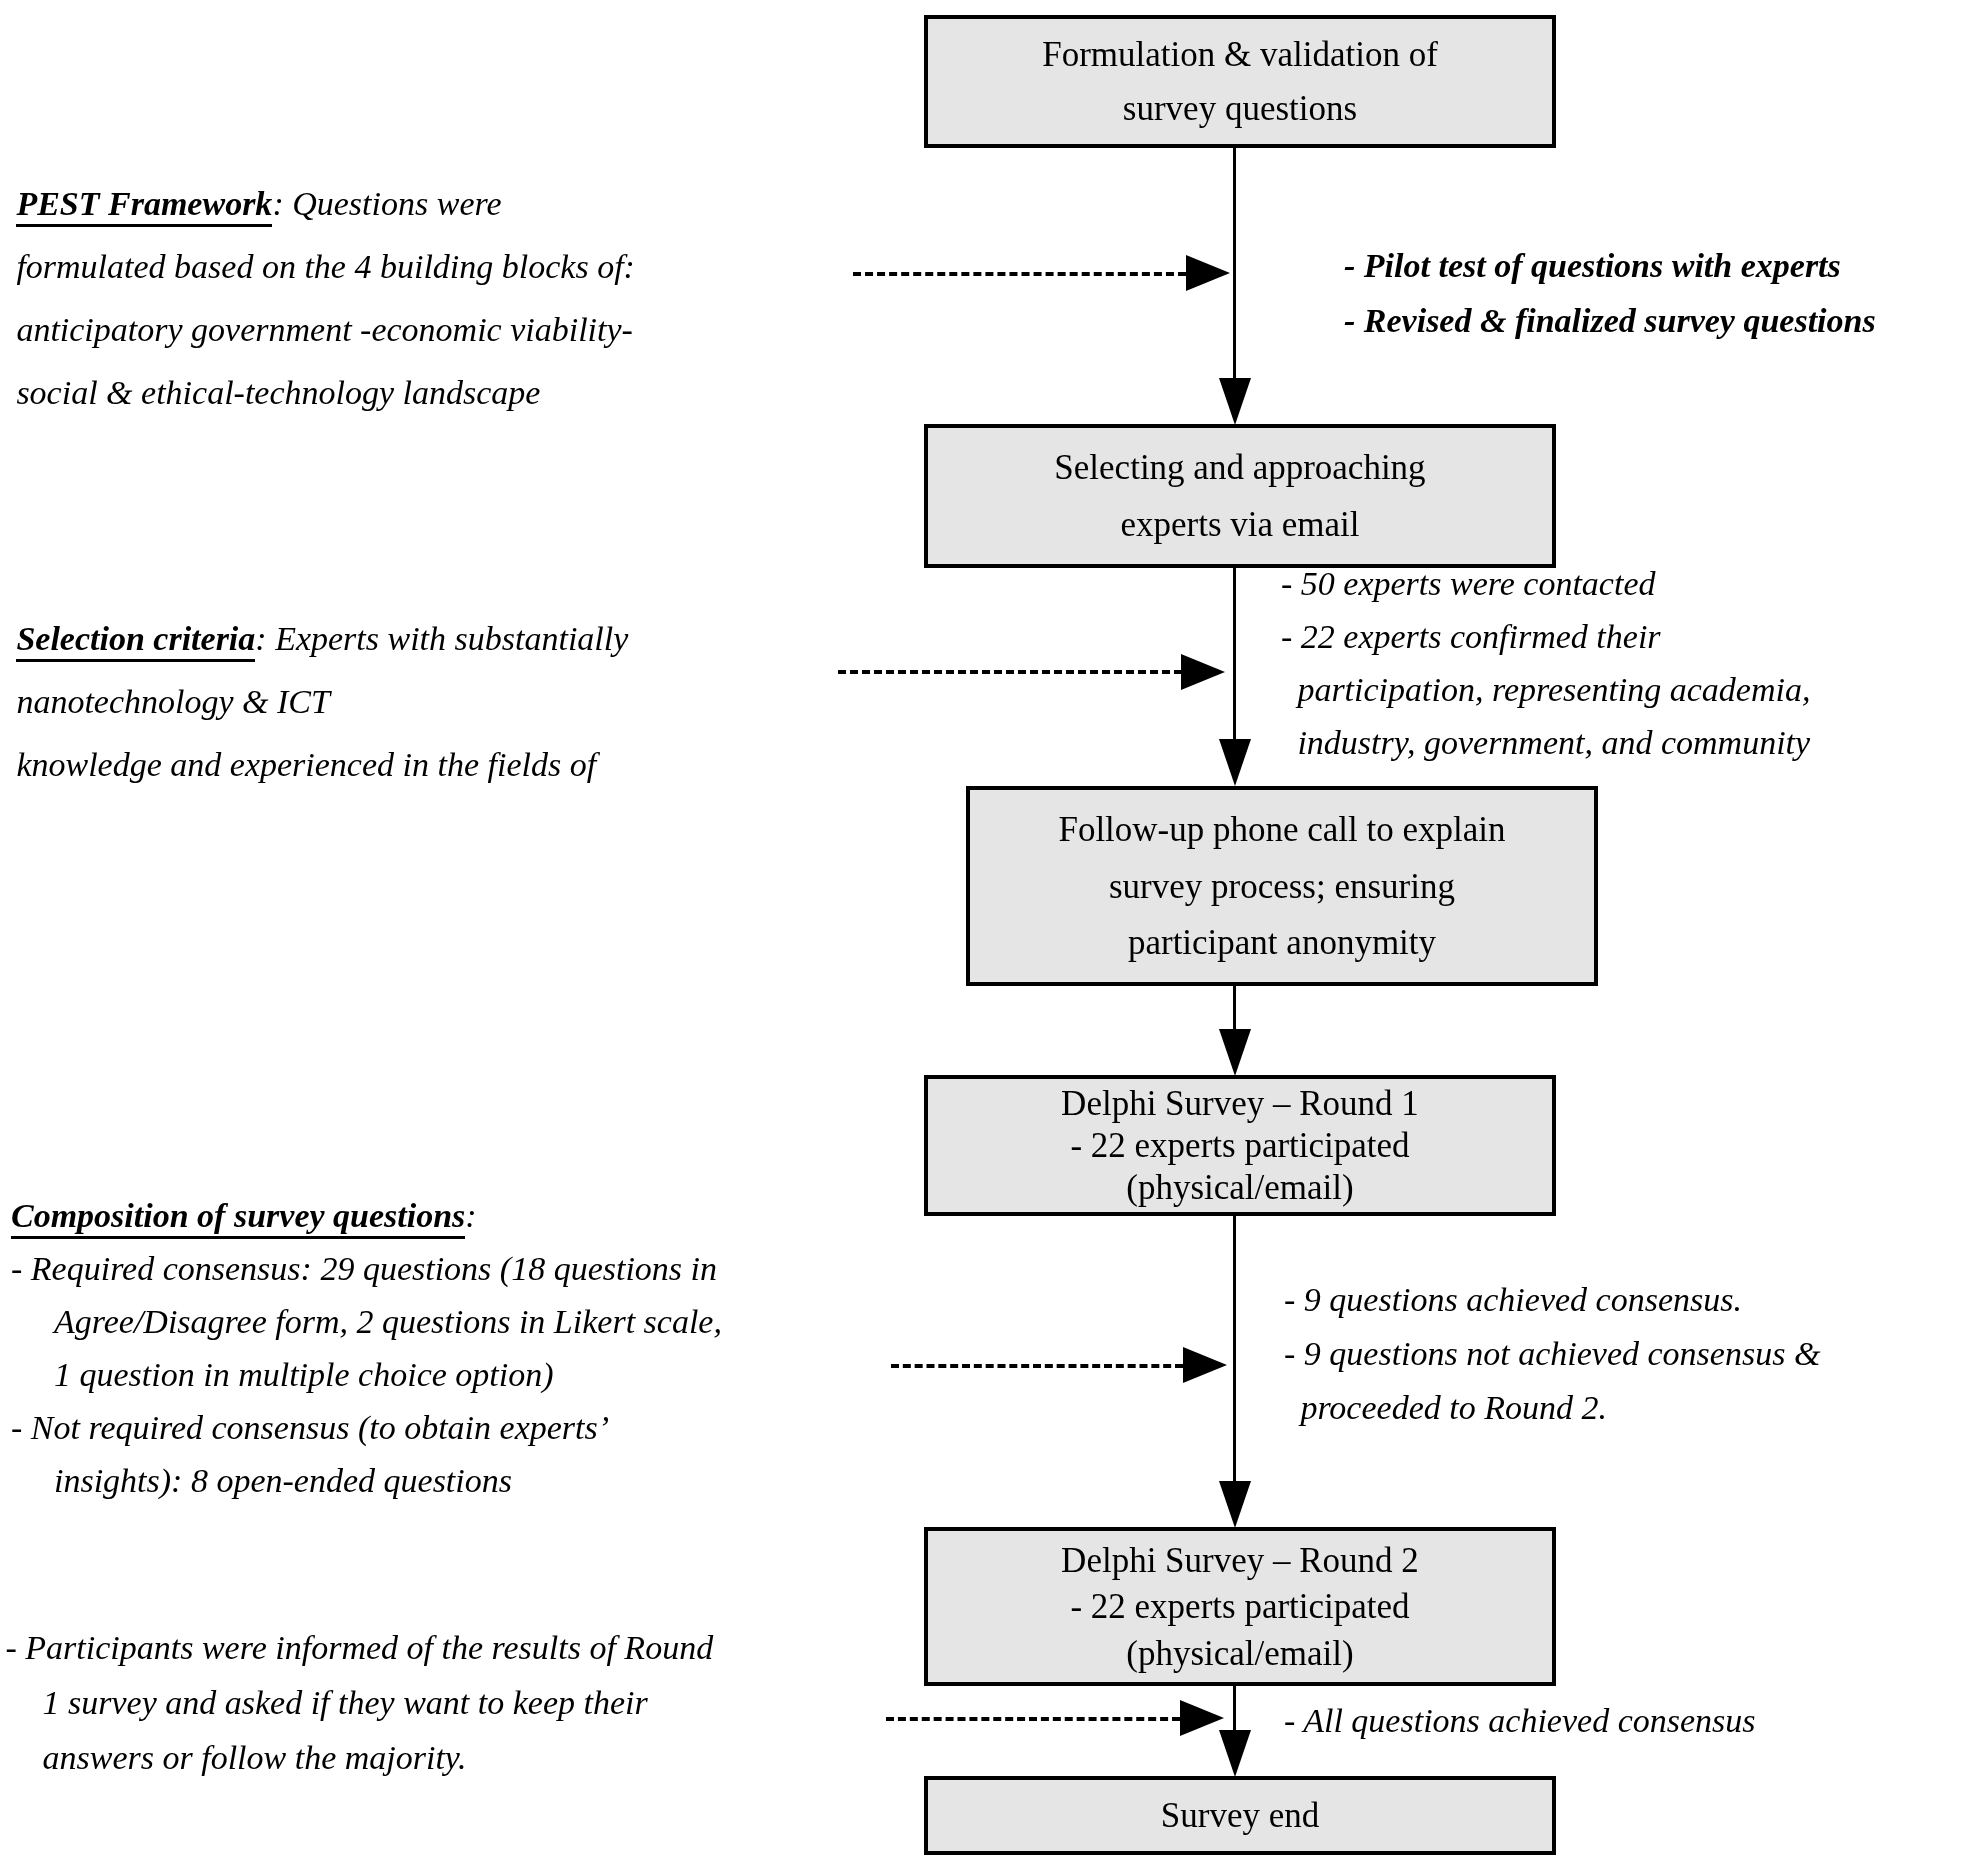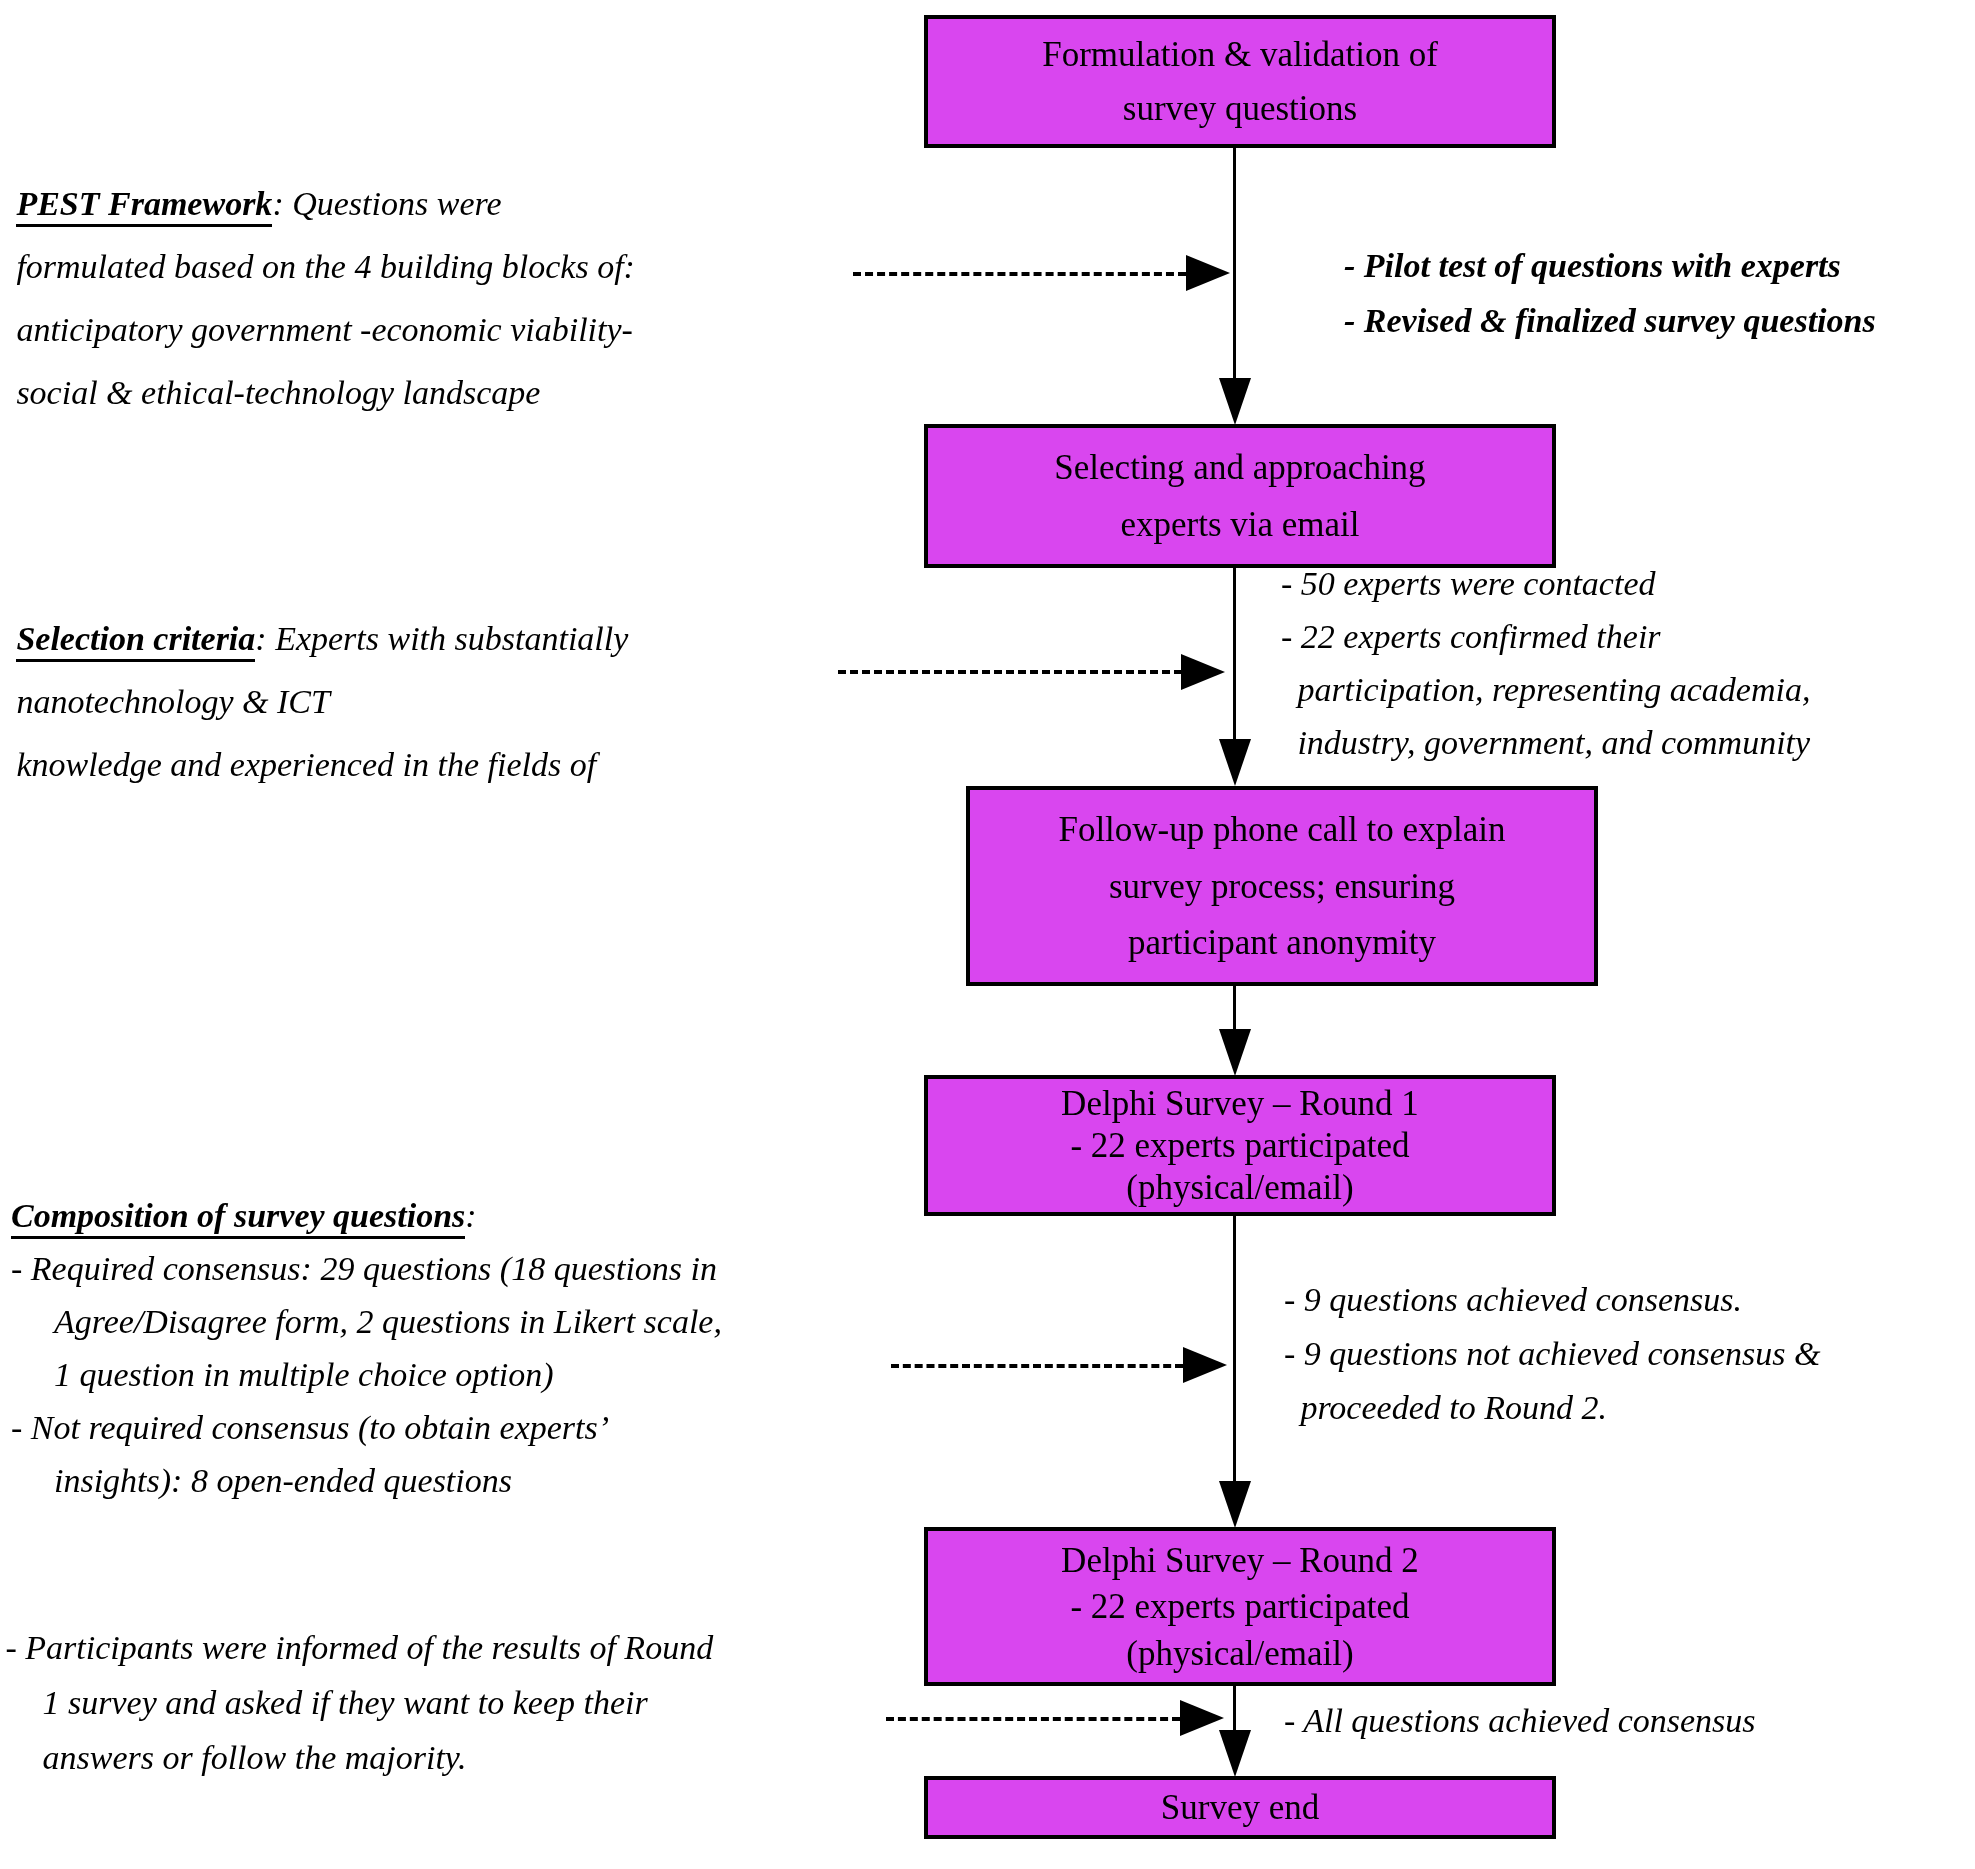--- a/index.html
+++ b/index.html
@@ -4,21 +4,21 @@
 <style>
   html,body{margin:0;padding:0;background:#ffffff;}
   #canvas{
     position:relative;width:1975px;height:1869px;background:#ffffff;
     font-family:"Liberation Serif","DejaVu Serif",serif;color:#000;
     overflow:hidden;
   }
   
   .fbox{
     position:absolute;left:924px;width:632px;
-    border:4.4px solid #000;background:#d946ef;box-sizing:border-box;
+    border:4.4px solid #000;background:#e5e5e5;box-sizing:border-box;
     display:flex;flex-direction:column;justify-content:space-evenly;
     align-items:center;text-align:center;
   }
   .fbox .bline{font-size:35px;line-height:1.0;white-space:nowrap;}
   
   .vline{position:absolute;left:1233px;width:3.3px;background:#000;}
   .vhead{
     position:absolute;left:1219px;width:0;height:0;
     border-left:16.4px solid transparent;border-right:16.4px solid transparent;
     border-top:47px solid #000;
@@ -70,21 +70,21 @@
     <div class="bline">- 22 experts participated</div>
     <div class="bline">(physical/email)</div>
   </div>
 
   <div class="fbox" style="top:1527px;height:159px;">
     <div class="bline">Delphi Survey – Round 2</div>
     <div class="bline">- 22 experts participated</div>
     <div class="bline">(physical/email)</div>
   </div>
 
-  <div class="fbox" style="top:1776px;height:63px;">
+  <div class="fbox" style="top:1776px;height:79px;">
     <div class="bline">Survey end</div>
   </div>
 
   <div class="vline" style="top:148px;height:230px;"></div>
   <div class="vhead" style="top:378px;"></div>
 
   <div class="vline" style="top:568px;height:171px;"></div>
   <div class="vhead" style="top:739px;"></div>
 
   <div class="vline" style="top:985px;height:45px;"></div>

